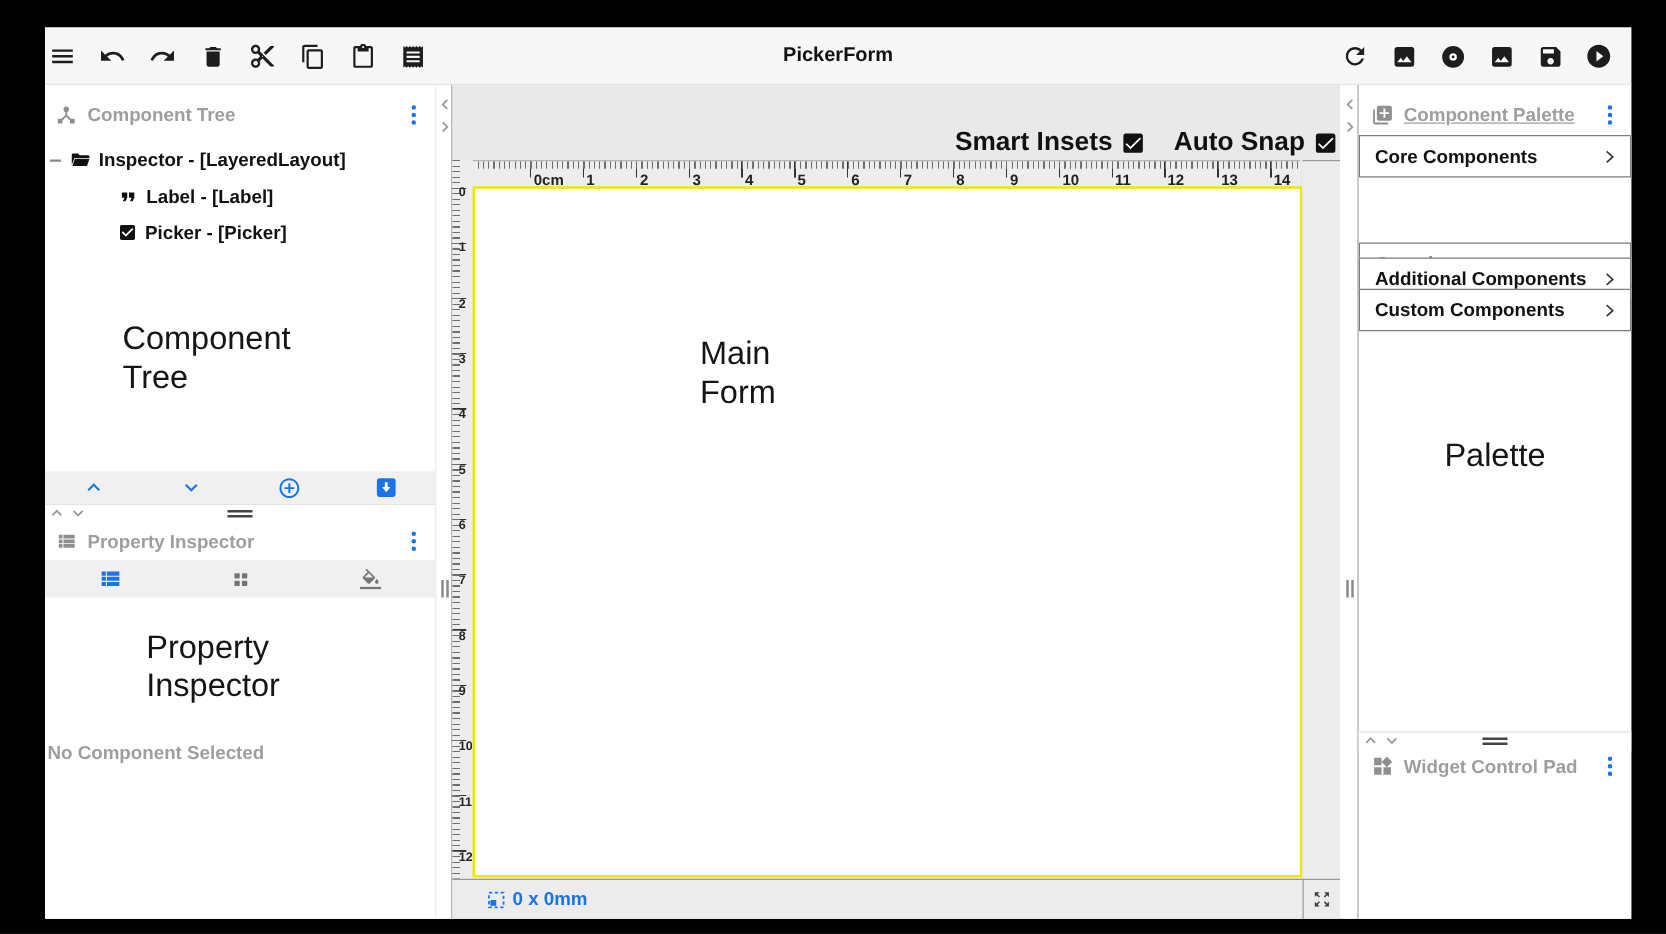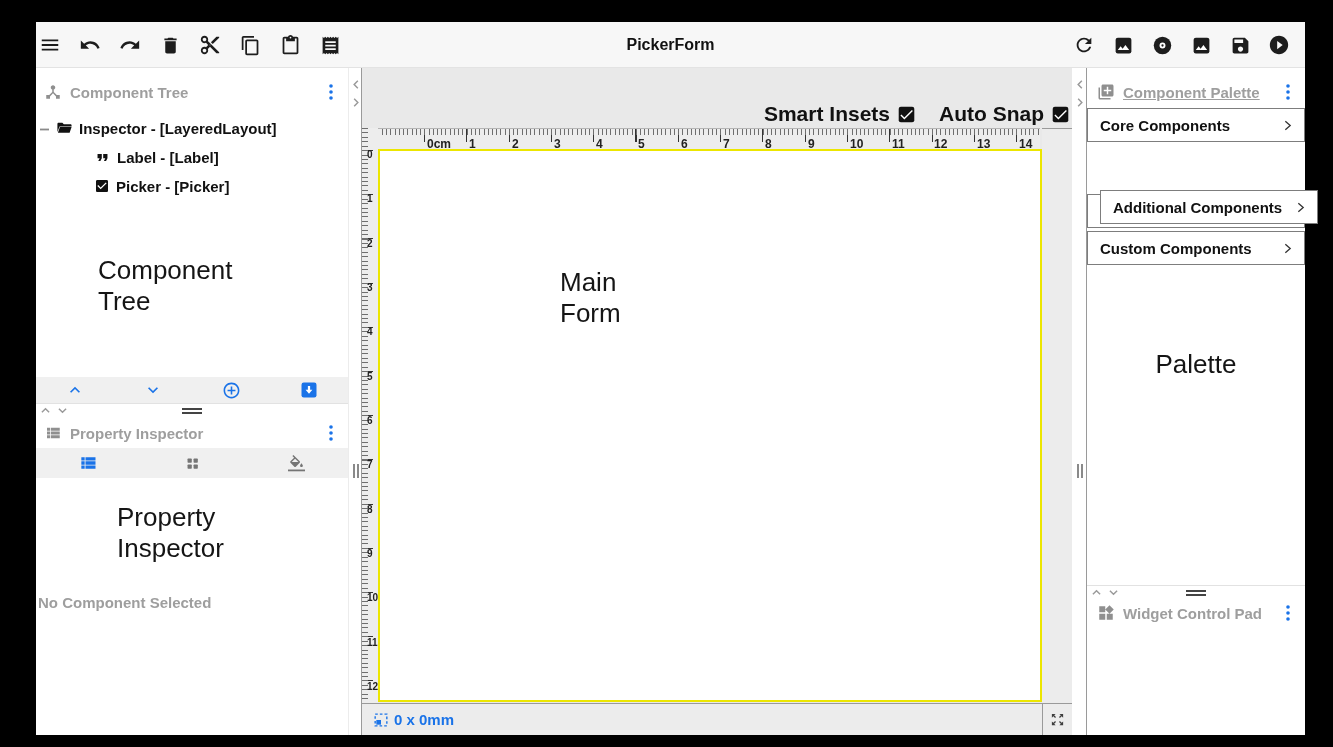--- a/index.html
+++ b/index.html
@@ -86,21 +86,21 @@
             background-position:0 0,0 22px; }
   .vlab { position:absolute; left:367px; font-size:10px; font-weight:700; color:#222; }
 
   .form { left:378px; top:149px; width:664px; height:553px; background:#fff;
           border:2px solid #ece600; cursor:crosshair; }
   .form-annot { left:560px; top:267px; width:110px; }
 
   .scrollstrip { left:1042px; top:128px; width:30px; height:575px; background:#ececec;
                  border-top:1px solid #9a9a9a; }
   .statusbar { left:362px; top:703px; width:680px; height:32px; background:#ececec;
-               border-top:1px solid #9a9a9a; display:flex; align-items:center; gap:6px; padding-left:12px;
+               border-top:1px solid #9a9a9a; display:flex; align-items:center; gap:6px; padding-left:28px;
                font-size:15px; font-weight:700; color:#1a73e8; }
   .expand-cell { left:1042px; top:703px; width:30px; height:32px; background:#ececec;
                  border-top:1px solid #9a9a9a; border-left:1px solid #9a9a9a;
                  display:flex; align-items:center; justify-content:center; cursor:pointer; }
 
   
   .pal-item { position:absolute; left:1087px; width:218px; height:34px; background:#fff;
               border:1px solid #7d7d7d; display:flex; align-items:center; padding:0 10px 0 12px;
               font-size:15px; font-weight:700; color:#111; cursor:pointer; }
   .pal-item .chev-r { margin-left:auto; display:flex; }
@@ -487,21 +487,21 @@
       </span>
   </div>
   <div class="pal-item" style="top:146px;margin-top:48px;">
     <span>Containers</span>
     <span class="chev-r">
         <svg width="13" height="13" viewBox="0 0 24 24">
           <path d="M8 4l9 8-9 8" fill="none" stroke="#333" stroke-width="2.4"></path>
         </svg>
       </span>
   </div>
-  <div class="pal-item" style="top:190px;margin-left:13px;">
+  <div class="pal-item" style="top:206px;">
     <span>Additional Components</span>
     <span class="chev-r">
         <svg width="13" height="13" viewBox="0 0 24 24">
           <path d="M8 4l9 8-9 8" fill="none" stroke="#333" stroke-width="2.4"></path>
         </svg>
       </span>
   </div>
   <div class="pal-item" style="top:231px;text-align:center;">
     <span>Custom Components</span>
     <span class="chev-r">

